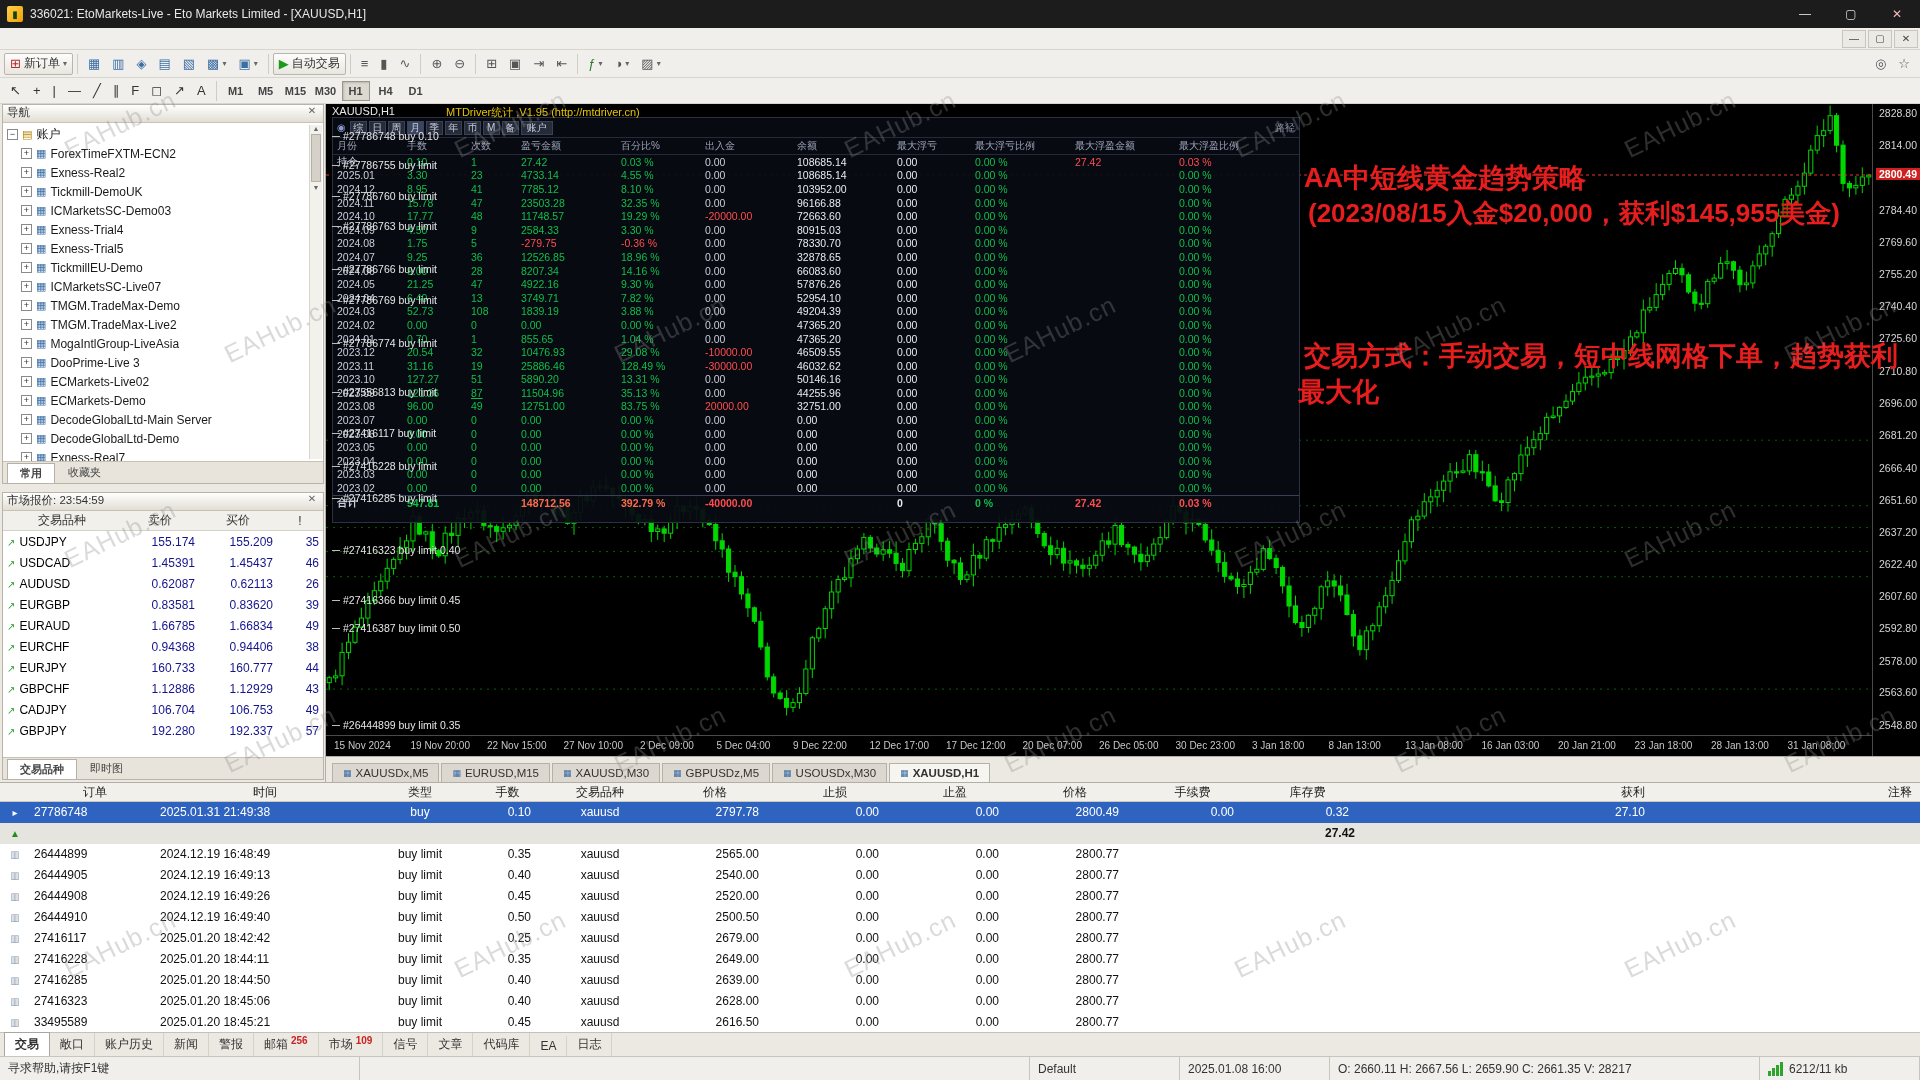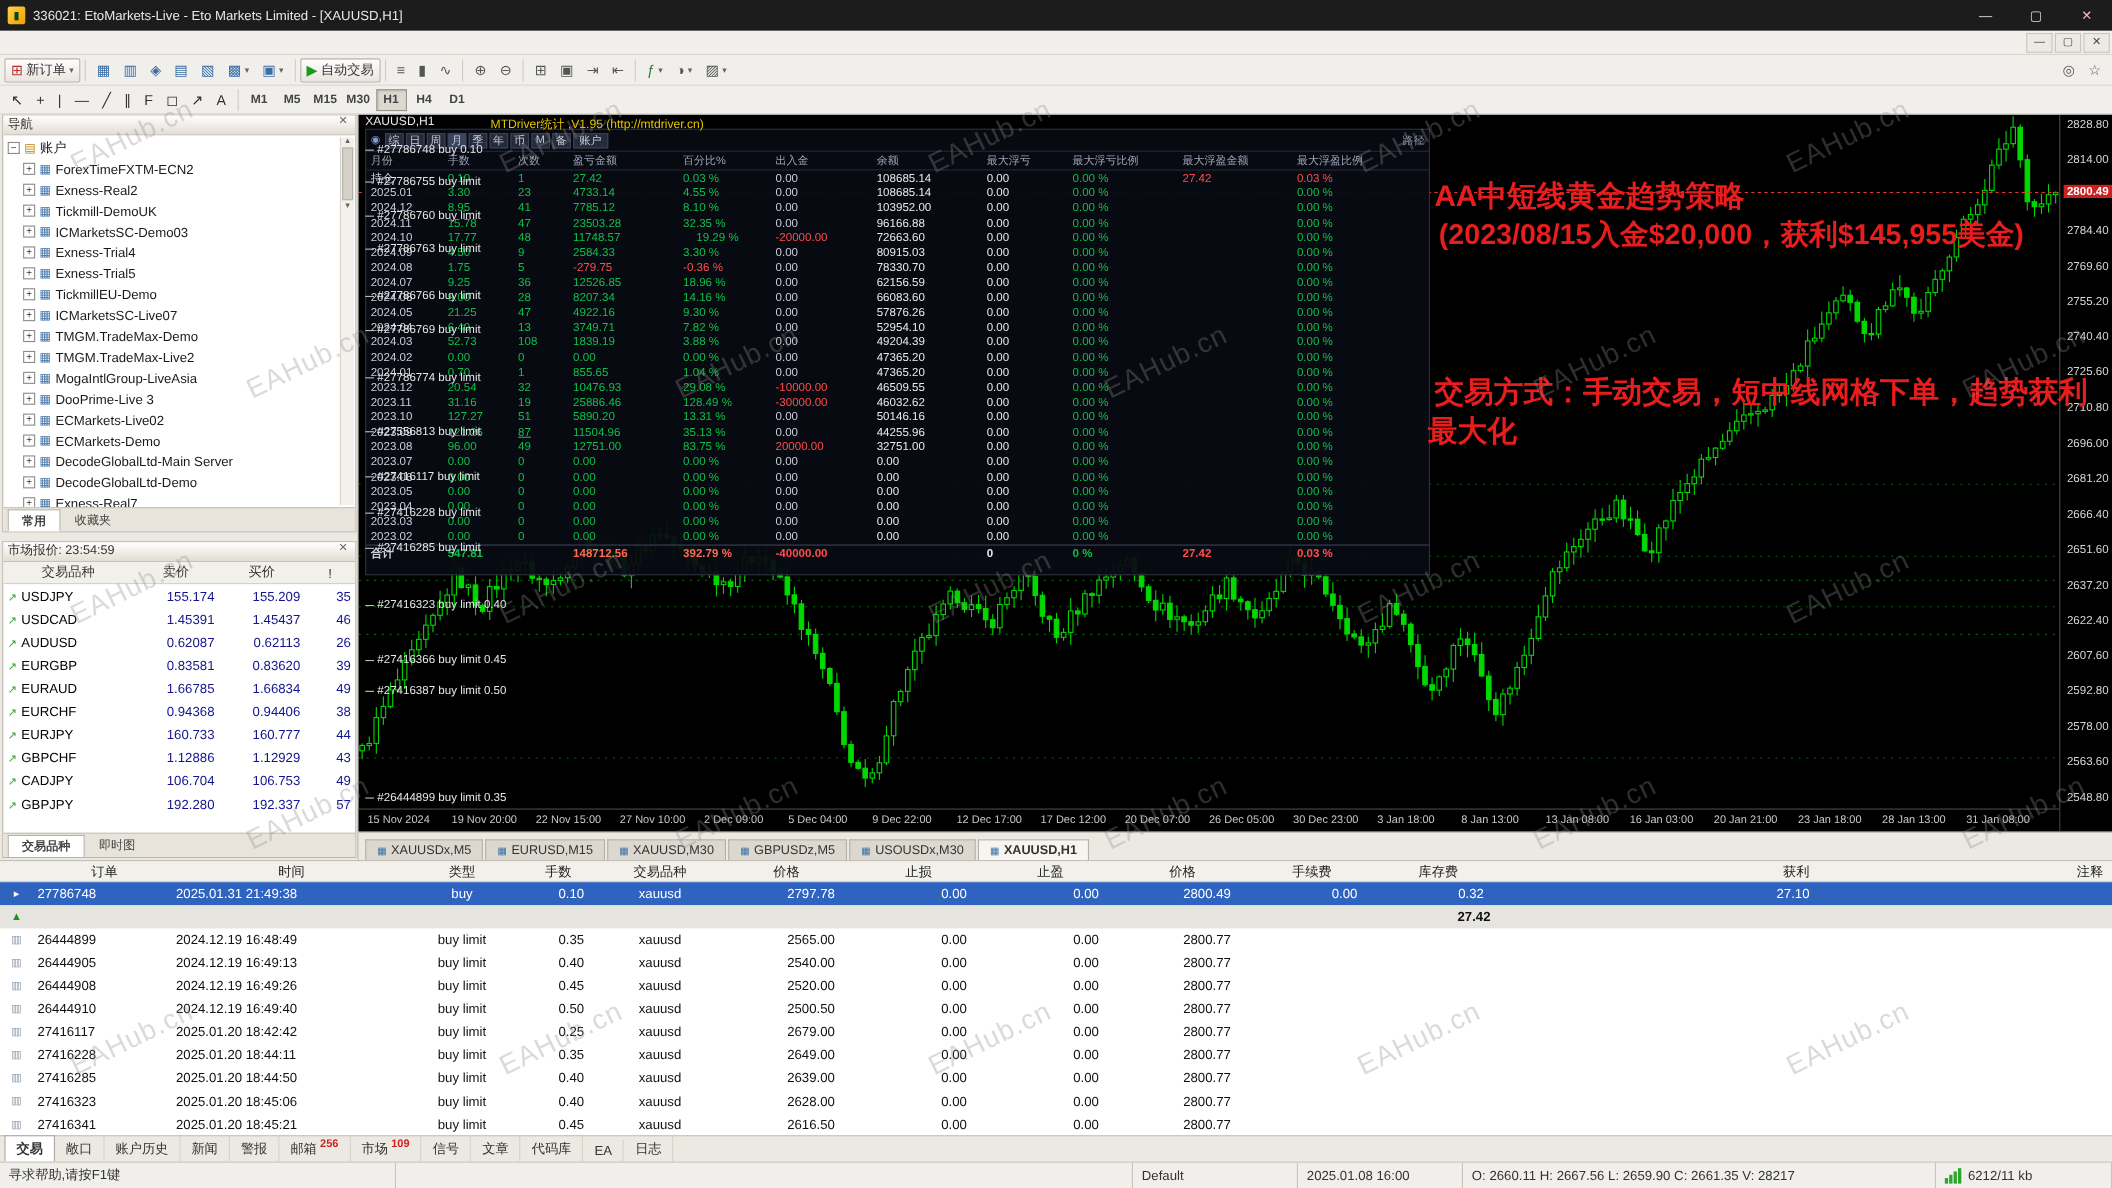--- a/index.html
+++ b/index.html
@@ -1069,21 +1069,21 @@
                 <div class="scell" style="color: rgb(232, 234, 240);">0.00</div>
                 <div class="scell" style="color: rgb(15, 191, 74);">0.00 %</div>
                 <div class="scell"></div>
                 <div class="scell" style="color: rgb(15, 191, 74);">0.00 %</div>
               </div>
               <div class="srow">
                 <div class="scell" style="color: rgb(201, 206, 219);">2024.10</div>
                 <div class="scell" style="color: rgb(15, 191, 74);">17.77</div>
                 <div class="scell" style="color: rgb(15, 191, 74);">48</div>
                 <div class="scell" style="color: rgb(15, 191, 74);">11748.57</div>
-                <div class="scell" style="color: rgb(15, 191, 74); margin-left: 12px;">19.29 %</div>
+                <div class="scell" style="color: rgb(15, 191, 74);">19.29 %</div>
                 <div class="scell" style="color: rgb(255, 77, 77);">-20000.00</div>
                 <div class="scell" style="color: rgb(232, 234, 240);">72663.60</div>
                 <div class="scell" style="color: rgb(232, 234, 240);">0.00</div>
                 <div class="scell" style="color: rgb(15, 191, 74);">0.00 %</div>
                 <div class="scell"></div>
                 <div class="scell" style="color: rgb(15, 191, 74);">0.00 %</div>
               </div>
               <div class="srow">
                 <div class="scell" style="color: rgb(201, 206, 219);">2024.09</div>
                 <div class="scell" style="color: rgb(15, 191, 74);">4.50</div>
@@ -1110,21 +1110,21 @@
                 <div class="scell"></div>
                 <div class="scell" style="color: rgb(15, 191, 74);">0.00 %</div>
               </div>
               <div class="srow">
                 <div class="scell" style="color: rgb(201, 206, 219);">2024.07</div>
                 <div class="scell" style="color: rgb(15, 191, 74);">9.25</div>
                 <div class="scell" style="color: rgb(15, 191, 74);">36</div>
                 <div class="scell" style="color: rgb(15, 191, 74);">12526.85</div>
                 <div class="scell" style="color: rgb(15, 191, 74);">18.96 %</div>
                 <div class="scell" style="color: rgb(201, 206, 219);">0.00</div>
-                <div class="scell" style="color: rgb(232, 234, 240);">62156.59</div>
+                <div class="scell" style="color: rgb(232, 234, 240);">32878.65</div>
                 <div class="scell" style="color: rgb(232, 234, 240);">0.00</div>
                 <div class="scell" style="color: rgb(15, 191, 74);">0.00 %</div>
                 <div class="scell"></div>
                 <div class="scell" style="color: rgb(15, 191, 74);">0.00 %</div>
               </div>
               <div class="srow">
                 <div class="scell" style="color: rgb(201, 206, 219);">2024.06</div>
                 <div class="scell" style="color: rgb(15, 191, 74);">9.00</div>
                 <div class="scell" style="color: rgb(15, 191, 74);">28</div>
                 <div class="scell" style="color: rgb(15, 191, 74);">8207.34</div>
@@ -1619,21 +1619,21 @@
           <div class="tcell c6">0.00</div>
           <div class="tcell c7">0.00</div>
           <div class="tcell c8">2800.77</div>
           <div class="tcell c9"></div>
           <div class="tcell c10"></div>
           <div class="tcell c11"></div>
           <div class="tcell c12"></div>
         </div>
         <div class="trow pending">
           <div class="tcell ticon">▥</div>
-          <div class="tcell c0">27416341</div>
+          <div class="tcell c0">33495589</div>
           <div class="tcell c1">2025.01.20 18:45:21</div>
           <div class="tcell c2">buy limit</div>
           <div class="tcell c3">0.45</div>
           <div class="tcell c4">xauusd</div>
           <div class="tcell c5">2616.50</div>
           <div class="tcell c6">0.00</div>
           <div class="tcell c7">0.00</div>
           <div class="tcell c8">2800.77</div>
           <div class="tcell c9"></div>
           <div class="tcell c10"></div>

